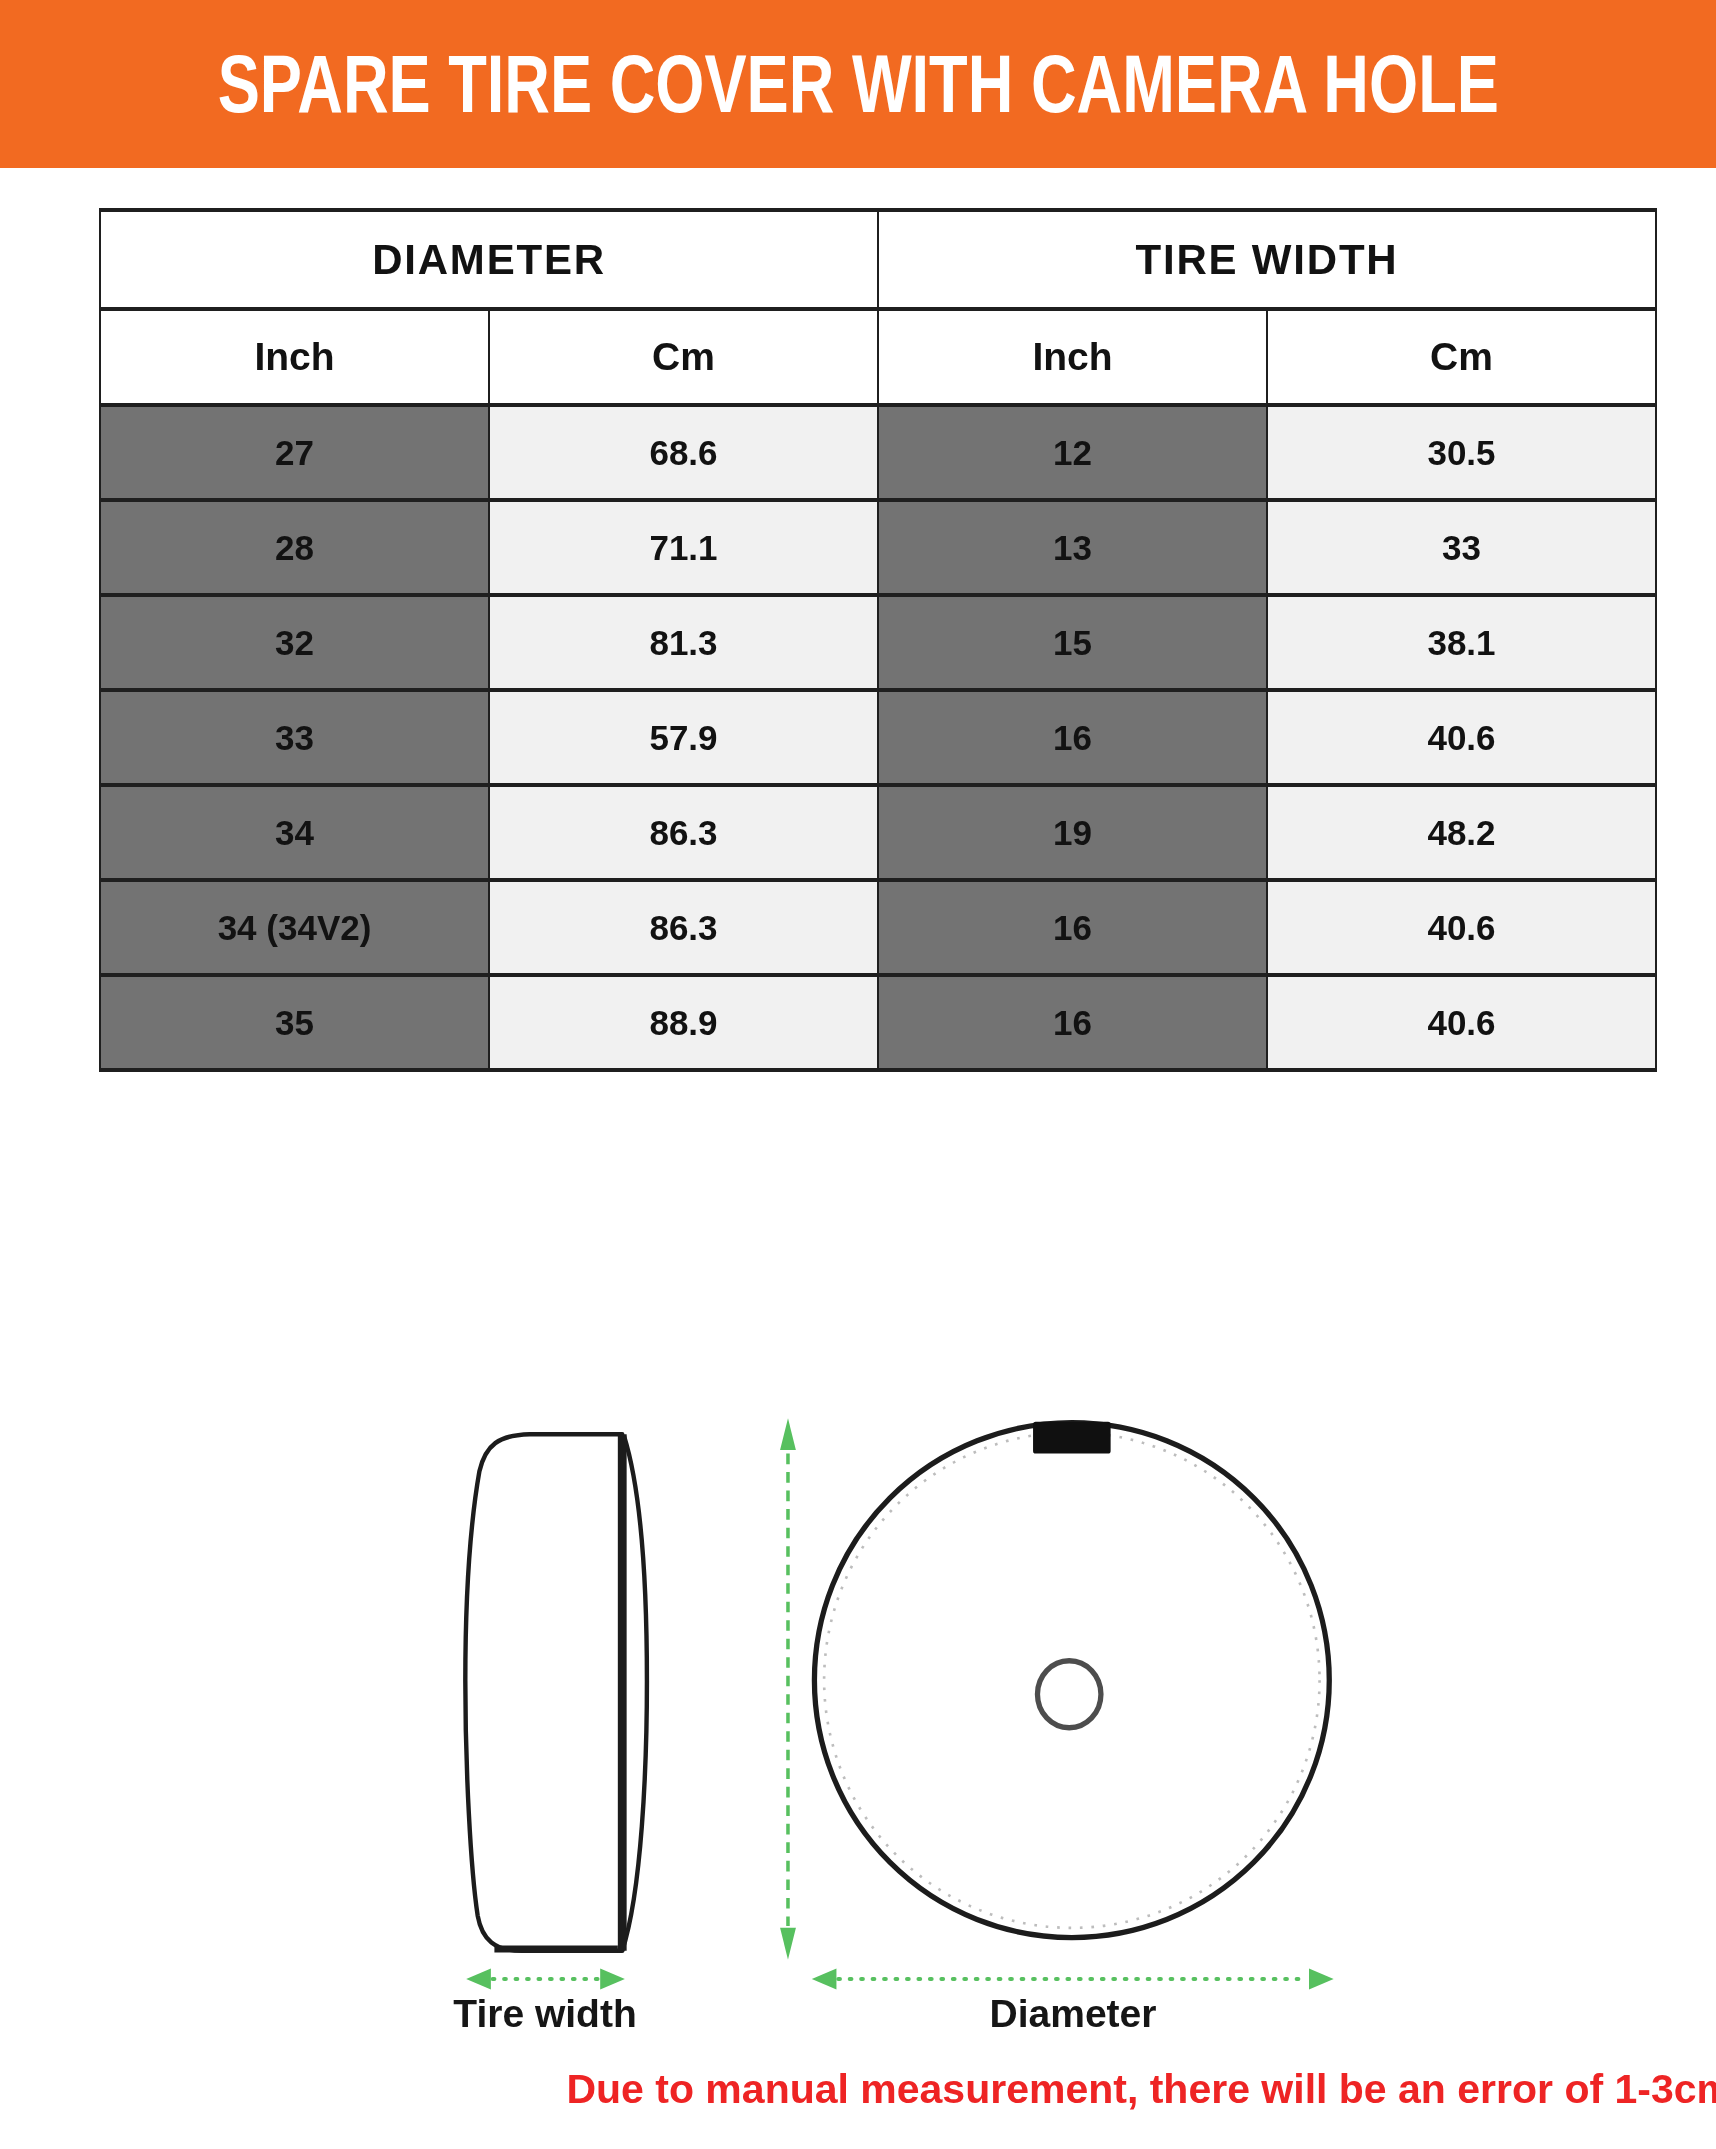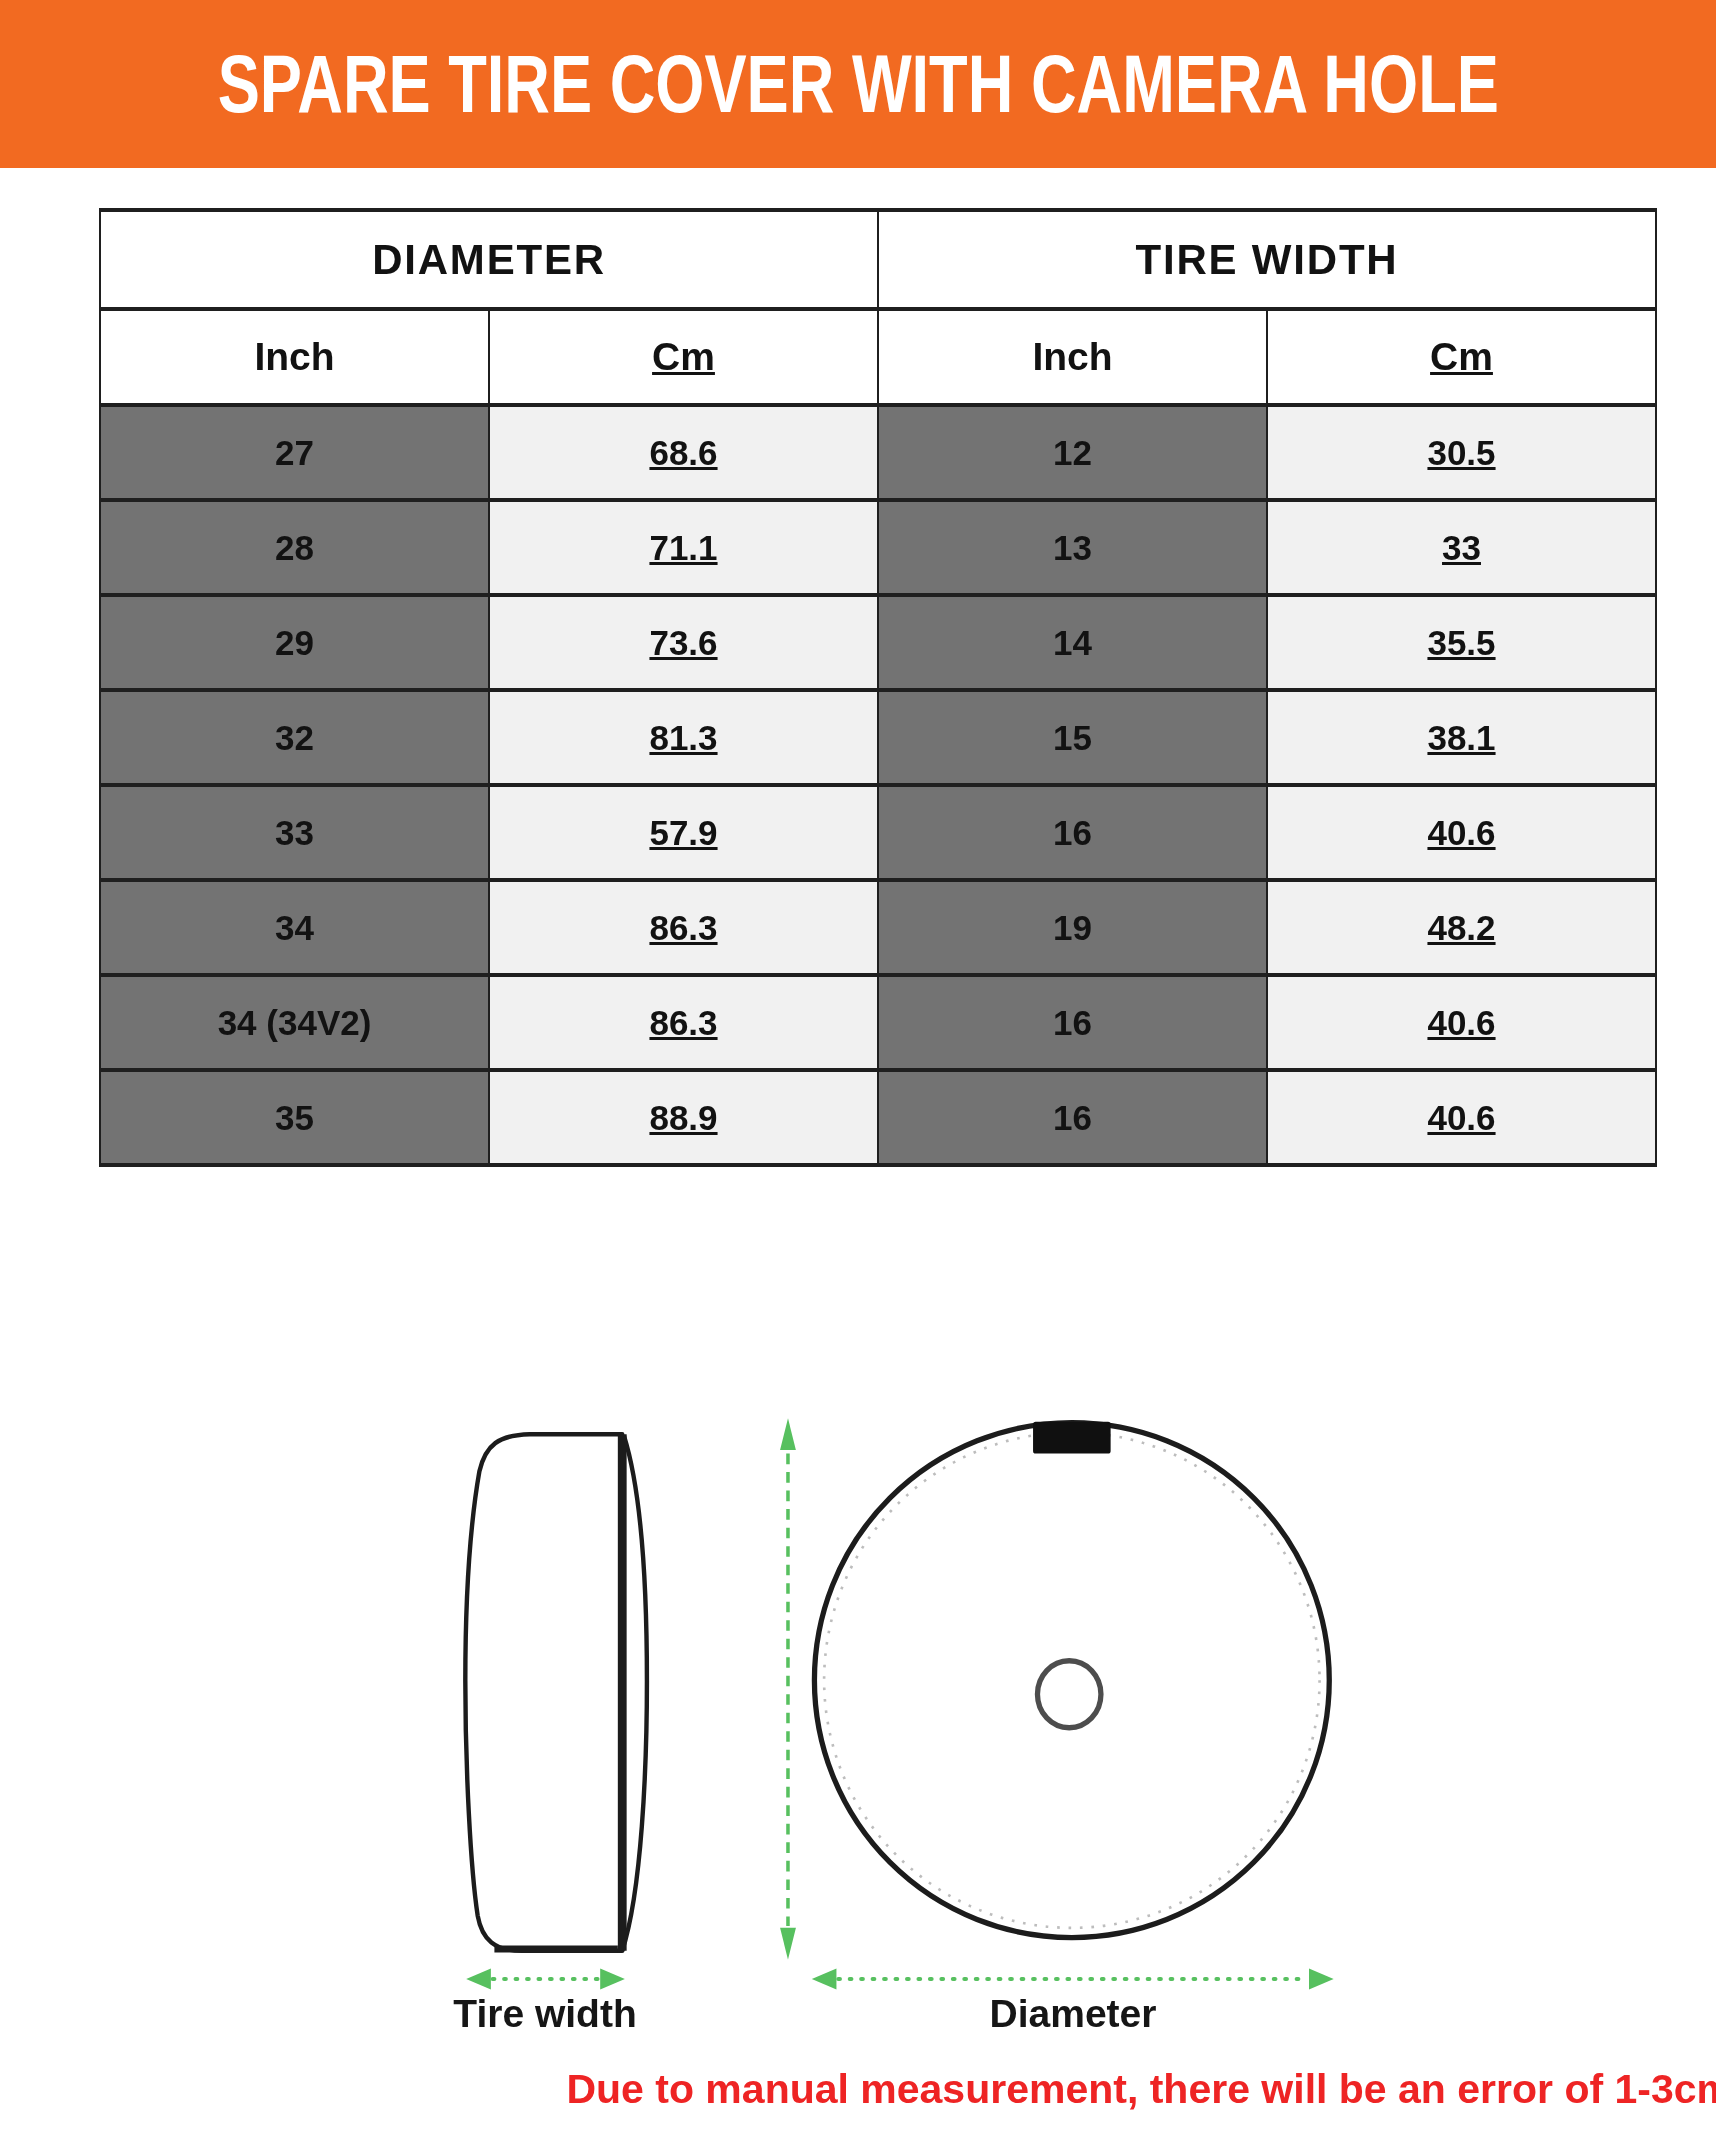--- a/index.html
+++ b/index.html
@@ -59,21 +59,21 @@
     font-weight: bold;
     background: #ffffff;
     margin-left: 18px;
   }
   .size-table td {
     height: 91px;
     font-size: 35px;
     font-weight: 600;
     background: #737373;
   }
-  .size-table .col-gray { background: #F1F1F1; text-decoration: underline; }
+  .size-table .col-gray { background: #F1F1F1; }
 
   
   .diagram-svg { position: absolute; left: 0; top: 1376px; }
 
   .diagram-label {
     position: absolute;
     font-size: 39px;
     font-weight: bold;
     color: #161616;
     text-align: center;
@@ -123,26 +123,20 @@
     <td>12</td>
     <td class="col-gray">30.5</td>
   </tr>
   <tr>
     <td>28</td>
     <td class="col-gray">71.1</td>
     <td>13</td>
     <td class="col-gray">33</td>
   </tr>
   <tr>
-    <td>29</td>
-    <td class="col-gray">73.6</td>
-    <td>14</td>
-    <td class="col-gray">35.5</td>
-  </tr>
-  <tr>
     <td>32</td>
     <td class="col-gray">81.3</td>
     <td>15</td>
     <td class="col-gray">38.1</td>
   </tr>
   <tr>
     <td>33</td>
     <td class="col-gray">57.9</td>
     <td>16</td>
     <td class="col-gray">40.6</td>

